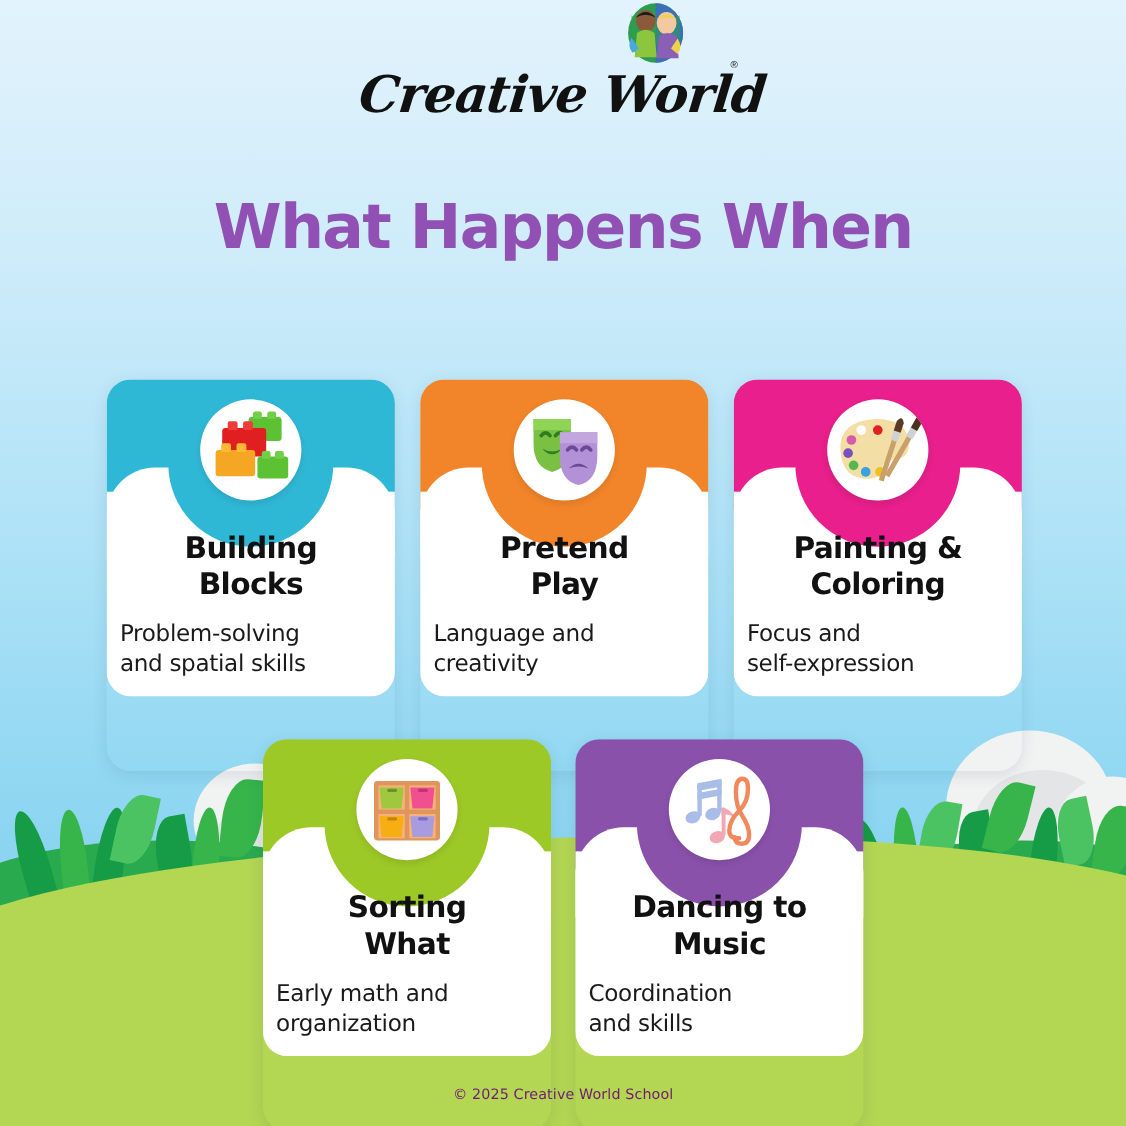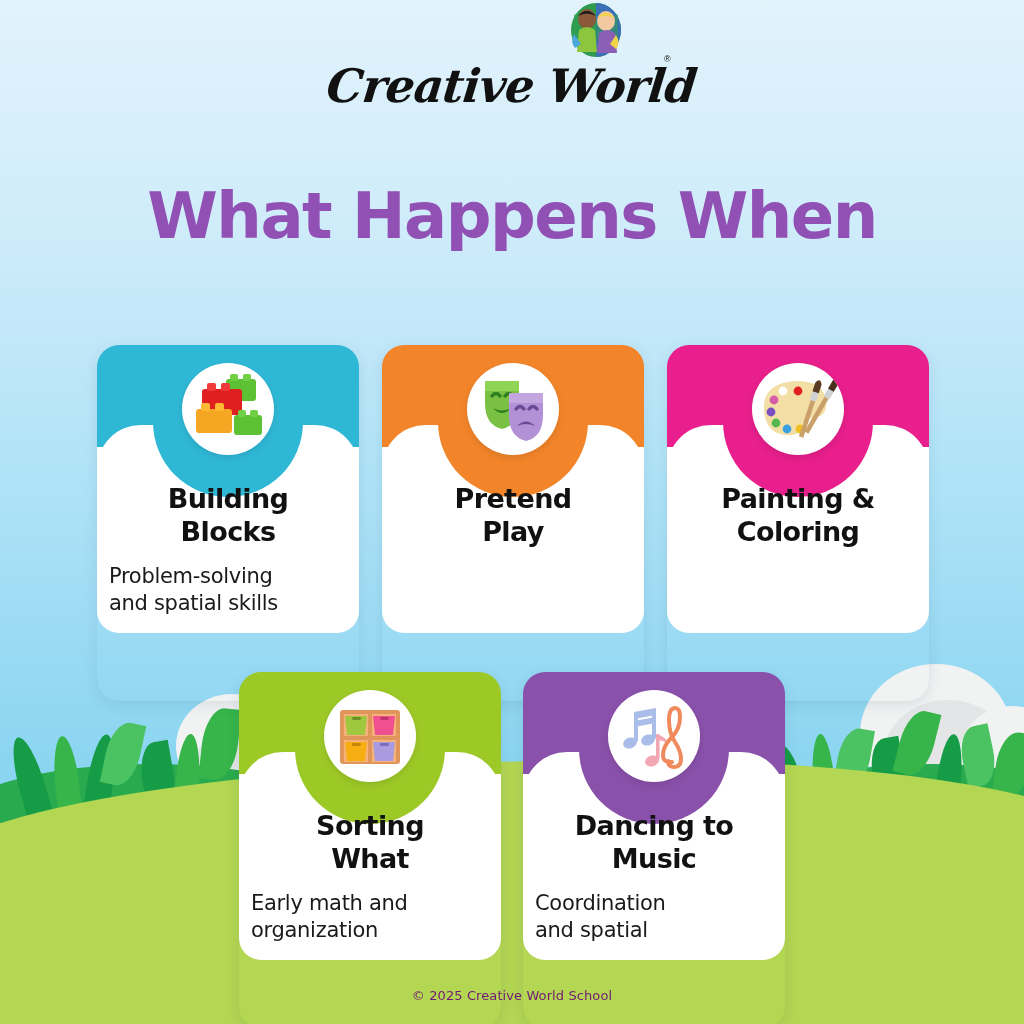--- a/index.html
+++ b/index.html
@@ -101,21 +101,21 @@
     color: #111;
   }
 
   
   .heading {
     position: absolute;
     left: 0; right: 0;
     top: 136px;
     text-align: center;
     color: #9150b4;
-    font-size: 64px;
+    font-size: 56px;
     font-weight: bold;
     line-height: 1.17;
     letter-spacing: -1.5px;
     font-family: "DejaVu Sans", sans-serif;
   }
   .heading .ln { display: block; }
 
   
   .card {
     position: absolute;
@@ -323,20 +323,24 @@
         <path d="M42 30 h34 v22 q0 22 -17 26 q-17 -4 -17 -26 z" fill="#b291d6"></path>
         <path d="M42 30 h34 v10 h-34 z" fill="#c3a6e0"></path>
         <path d="M49 46 q4 -5 8 0" stroke="#6a4a96" stroke-width="3.4" fill="none" stroke-linecap="round"></path>
         <path d="M62 46 q4 -5 8 0" stroke="#6a4a96" stroke-width="3.4" fill="none" stroke-linecap="round"></path>
         <path d="M50 63 q9 -9 18 0 q-9 -4 -18 0 z" fill="#6a4a96"></path>
       </svg>
     </div>
     <div class="card-title">
       <span>Pretend</span><br>
       <span>Play</span>
+    </div>
+    <div class="card-desc">
+      <span>Language and</span><br>
+      <span>creativity</span>
     </div>
   </div>
 
   <div class="card" style="left:667px;top:345px;">
     <div class="card-band" style="background:#e81f8c;"></div>
     <div class="card-body"></div>
     <div class="dip" style="background:#e81f8c;"></div>
     <div class="icon-circle">
       <svg class="icon-art" viewBox="0 0 92 92">
         <path d="M44 18 q28 0 30 20 q2 16 -14 17 q-10 1 -10 8 q0 8 -10 9 q-26 2 -28 -25 q-2 -27 32 -29 z" fill="#f3dfa6"></path>
@@ -356,20 +360,24 @@
           <rect x="67" y="32" width="4.6" height="42" fill="#c9a06a"></rect>
           <rect x="66" y="24" width="6.6" height="10" rx="2" fill="#cfd2d4"></rect>
           <path d="M66 15 q3.3 -7 6.6 0 l0 10 h-6.6 z" fill="#4a2f1c"></path>
         </g>
       </svg>
     </div>
     <div class="card-title">
       <span>Painting &amp;</span><br>
       <span>Coloring</span>
     </div>
+    <div class="card-desc">
+      <span>Focus and</span><br>
+      <span>self-expression</span>
+    </div>
   </div>
 
   <div class="card" style="left:239px;top:672px;">
     <div class="card-band" style="background:#9dc927;"></div>
     <div class="card-body"></div>
     <div class="dip" style="background:#9dc927;"></div>
     <div class="icon-circle">
       <svg class="icon-art" viewBox="0 0 92 92">
         <rect x="16" y="20" width="60" height="54" rx="3" fill="#e0965a"></rect>
         <rect x="20" y="24" width="24" height="22" fill="#f6b27a"></rect>
@@ -419,19 +427,19 @@
           <path d="M64 72 q-9 1 -9 -7 q0 -9 9 -18 q8 -8 8 -20 q0 -9 -5 -9 q-6 0 -6 12 q0 13 6 22 q6 9 6 17 q0 8 -7 8 q-6 0 -6 -6"></path>
         </g>
       </svg>
     </div>
     <div class="card-title">
       <span>Dancing to</span><br>
       <span>Music</span>
     </div>
     <div class="card-desc">
       <span>Coordination</span><br>
-      <span>and spatial</span>
+      <span>and skills</span>
     </div>
   </div>
 
   <div class="footer">© 2025 Creative World School</div>
 
 </div>
 
 </body></html>

